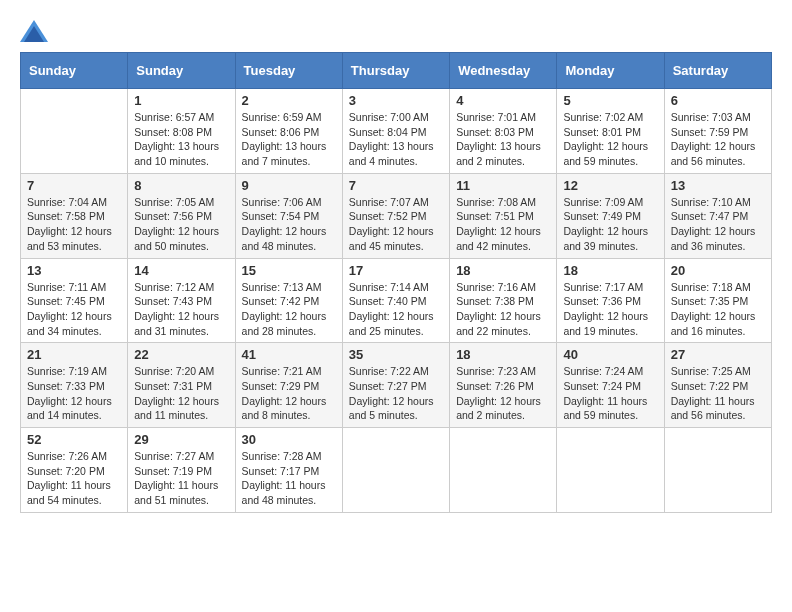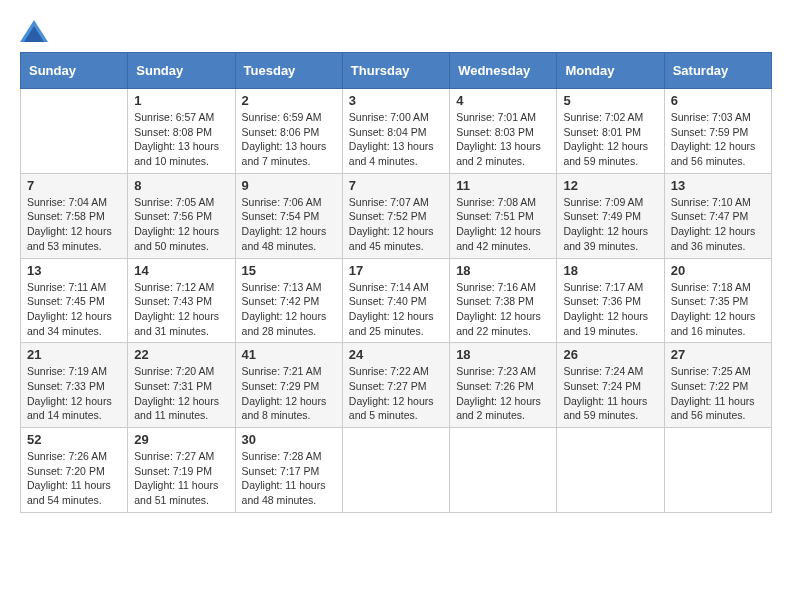--- a/index.html
+++ b/index.html
@@ -250,33 +250,33 @@
           Sunrise: 7:20 AM<br>Sunset: 7:31 PM<br>Daylight: 12 hours and 11 minutes.
         </div>
         </td>
         <td>
           <div class="day-number">41</div>
         <div class="day-info">
           Sunrise: 7:21 AM<br>Sunset: 7:29 PM<br>Daylight: 12 hours and 8 minutes.
         </div>
         </td>
         <td>
-          <div class="day-number">24</div>
+          <div class="day-number">35</div>
         <div class="day-info">
           Sunrise: 7:22 AM<br>Sunset: 7:27 PM<br>Daylight: 12 hours and 5 minutes.
         </div>
         </td>
         <td>
           <div class="day-number">18</div>
         <div class="day-info">
           Sunrise: 7:23 AM<br>Sunset: 7:26 PM<br>Daylight: 12 hours and 2 minutes.
         </div>
         </td>
         <td>
-          <div class="day-number">26</div>
+          <div class="day-number">40</div>
         <div class="day-info">
           Sunrise: 7:24 AM<br>Sunset: 7:24 PM<br>Daylight: 11 hours and 59 minutes.
         </div>
         </td>
         <td>
           <div class="day-number">27</div>
         <div class="day-info">
           Sunrise: 7:25 AM<br>Sunset: 7:22 PM<br>Daylight: 11 hours and 56 minutes.
         </div>
         </td>

